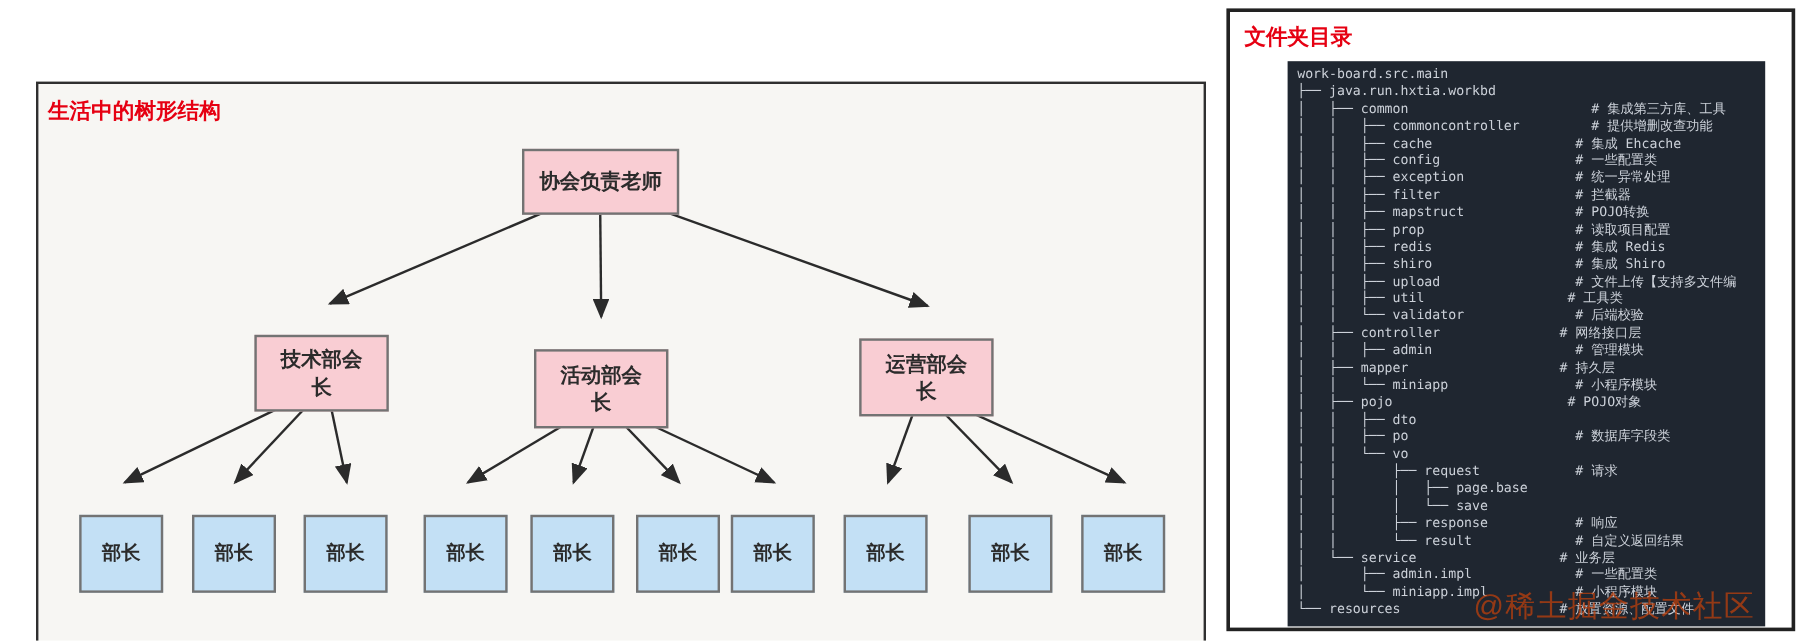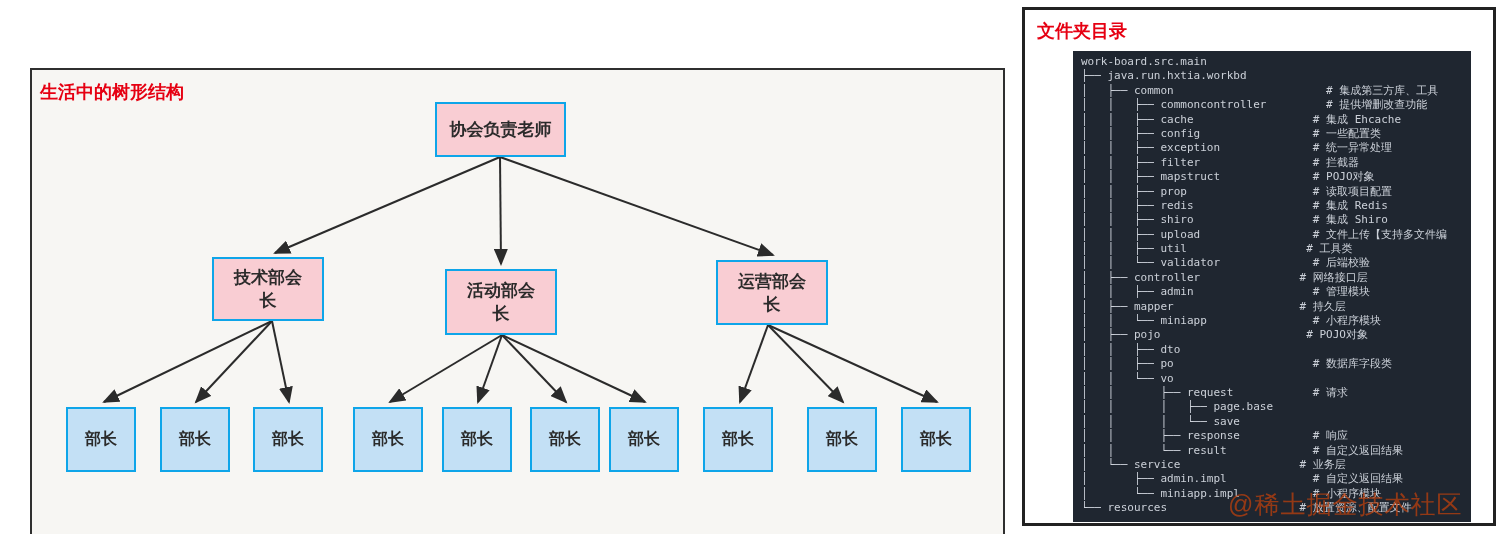--- a/index.html
+++ b/index.html
@@ -5,21 +5,21 @@
   * { margin:0; padding:0; box-sizing:border-box; }
   html,body { width:1512px; height:534px; background:#ffffff; font-family:"Liberation Sans", sans-serif; }
   .page { position:relative; width:1512px; height:534px; background:#ffffff; overflow:hidden; }
 
   
   .tree-panel { position:absolute; left:30px; top:68px; width:975px; height:520px;
                 background:#f7f6f3; border:2px solid #2f2f2f; }
   .tree-title { position:absolute; left:8px; top:10px; font-size:18px; font-weight:bold; color:#e60012; }
   .connectors { position:absolute; left:0; top:0; width:971px; height:409px; pointer-events:none; }
   .node { position:absolute; display:flex; align-items:center; justify-content:center;
-          text-align:center; border:2px solid #0ea5e9; font-weight:600; color:#2b2b2b; }
+          text-align:center; border:2px solid #737373; font-weight:600; color:#2b2b2b;margin-top:22px; }
   .pink { background:#f9cdd3; }
   .blue { background:#c3e0f5; }
   .root { left:403px; top:32px;  width:131px; height:55px; font-size:17px; }
   .mid  { font-size:17px; line-height:23px; padding:0 15px; }
   .mid1 { left:180px; top:187px; width:112px; height:64px; }
   .mid2 { left:413px; top:199px; width:112px; height:66px; }
   .mid3 { left:684px; top:190px; width:112px; height:65px; }
   .leaf { top:337px; width:70px; height:65px; font-size:16px; }
   .lf0{left:34px}.lf1{left:128px}.lf2{left:221px}.lf3{left:321px}.lf4{left:410px}
   .lf5{left:498px}.lf6{left:577px}.lf7{left:671px}.lf8{left:775px}.lf9{left:869px}
@@ -93,41 +93,41 @@
     <div class="dir-title">文件夹目录</div>
     <div class="terminal">
         <div class="tline">work-board.src.main</div>
         <div class="tline">├── java.run.hxtia.workbd</div>
         <div class="tline">│   ├── common                       # 集成第三方库、工具</div>
         <div class="tline">│   │   ├── commoncontroller         # 提供增删改查功能</div>
         <div class="tline">│   │   ├── cache                  # 集成 Ehcache</div>
         <div class="tline">│   │   ├── config                 # 一些配置类</div>
         <div class="tline">│   │   ├── exception              # 统一异常处理</div>
         <div class="tline">│   │   ├── filter                 # 拦截器</div>
-        <div class="tline">│   │   ├── mapstruct              # POJO对象</div>
+        <div class="tline">│   │   ├── mapstruct              # POJO转换</div>
         <div class="tline">│   │   ├── prop                   # 读取项目配置</div>
         <div class="tline">│   │   ├── redis                  # 集成 Redis</div>
         <div class="tline">│   │   ├── shiro                  # 集成 Shiro</div>
         <div class="tline">│   │   ├── upload                 # 文件上传【支持多文件编</div>
         <div class="tline">│   │   ├── util                  # 工具类</div>
         <div class="tline">│   │   └── validator              # 后端校验</div>
         <div class="tline">│   ├── controller               # 网络接口层</div>
         <div class="tline">│   │   ├── admin                  # 管理模块</div>
         <div class="tline">│   ├── mapper                   # 持久层</div>
         <div class="tline">│   │   └── miniapp                # 小程序模块</div>
         <div class="tline">│   ├── pojo                      # POJO对象</div>
         <div class="tline">│   │   ├── dto</div>
         <div class="tline">│   │   ├── po                     # 数据库字段类</div>
         <div class="tline">│   │   └── vo</div>
         <div class="tline">│   │       ├── request            # 请求</div>
         <div class="tline">│   │       │   ├── page.base</div>
         <div class="tline">│   │       │   └── save</div>
         <div class="tline">│   │       ├── response           # 响应</div>
         <div class="tline">│   │       └── result             # 自定义返回结果</div>
         <div class="tline">│   └── service                  # 业务层</div>
-        <div class="tline">│       ├── admin.impl             # 自定义返回结果</div>
+        <div class="tline">│       ├── admin.impl             # 一些配置类</div>
         <div class="tline">│       └── miniapp.impl           # 小程序模块</div>
         <div class="tline">└── resources                    # 放置资源、配置文件</div>
       </div>
   </section>
 
   <div class="watermark">@稀土掘金技术社区</div>
 </div>
 
 </body></html>

